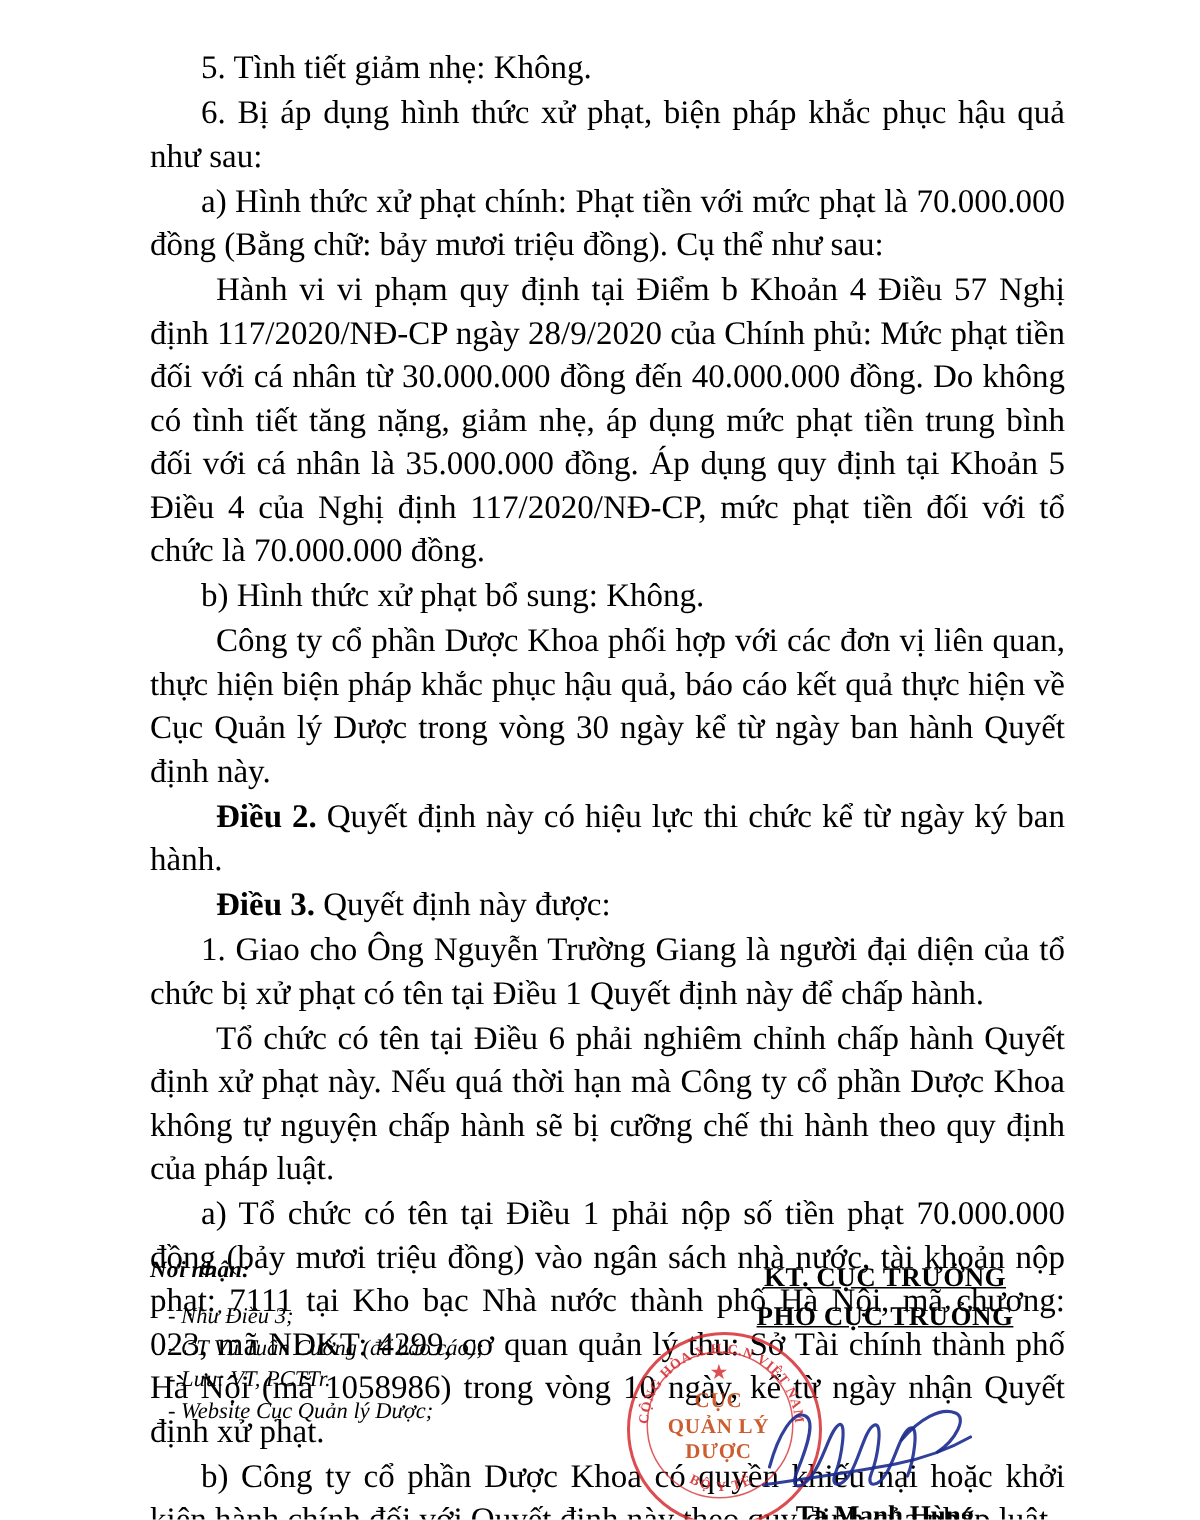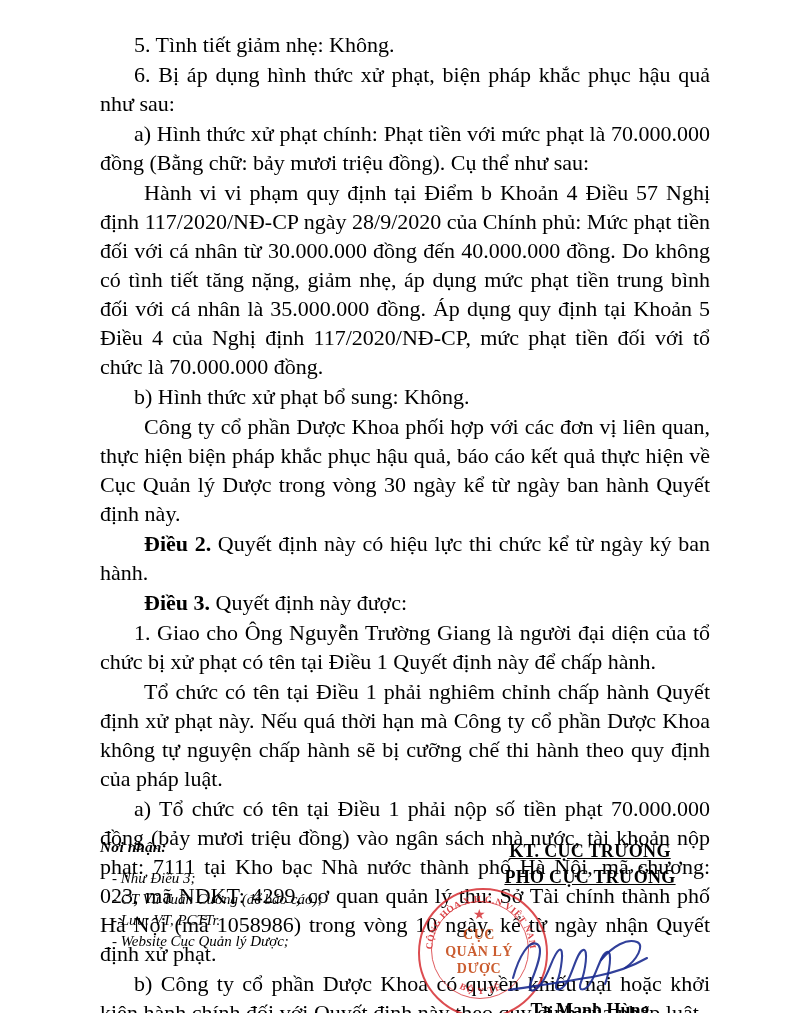--- a/index.html
+++ b/index.html
@@ -192,21 +192,21 @@
   <div class="content">
     <p class="indent">5. Tình tiết giảm nhẹ: Không.</p>
     <p class="indent">6. Bị áp dụng hình thức xử phạt, biện pháp khắc phục hậu quả như sau:</p>
     <p class="indent">a) Hình thức xử phạt chính: Phạt tiền với mức phạt là 70.000.000 đồng (Bằng chữ: bảy mươi triệu đồng). Cụ thể như sau:</p>
     <p class="indent2">Hành vi vi phạm quy định tại Điểm b Khoản 4 Điều 57 Nghị định 117/2020/NĐ-CP ngày 28/9/2020 của Chính phủ: Mức phạt tiền đối với cá nhân từ 30.000.000 đồng đến 40.000.000 đồng. Do không có tình tiết tăng nặng, giảm nhẹ, áp dụng mức phạt tiền trung bình đối với cá nhân là 35.000.000 đồng. Áp dụng quy định tại Khoản 5 Điều 4 của Nghị định 117/2020/NĐ-CP, mức phạt tiền đối với tổ chức là 70.000.000 đồng.</p>
     <p class="indent">b) Hình thức xử phạt bổ sung: Không.</p>
     <p class="indent2">Công ty cổ phần Dược Khoa phối hợp với các đơn vị liên quan, thực hiện biện pháp khắc phục hậu quả, báo cáo kết quả thực hiện về Cục Quản lý Dược trong vòng 30 ngày kể từ ngày ban hành Quyết định này.</p>
     <p class="indent2"><span class="art">Điều 2.</span><span> Quyết định này có hiệu lực thi chức kể từ ngày ký ban hành.</span></p>
     <p class="indent2"><span class="art">Điều 3.</span><span> Quyết định này được:</span></p>
     <p class="indent">1. Giao cho Ông Nguyễn Trường Giang là người đại diện của tổ chức bị xử phạt có tên tại Điều 1 Quyết định này để chấp hành.</p>
-    <p class="indent2">Tổ chức có tên tại Điều 1 phải nghiêm chỉnh chấp hành Quyết định xử phạt này. Nếu quá thời hạn mà Công ty cổ phần Dược Khoa không tự nguyện chấp hành sẽ bị cưỡng chế thi hành theo quy định của pháp luật.</p>
+    <p class="indent2">Tổ chức có tên tại Điều 6 phải nghiêm chỉnh chấp hành Quyết định xử phạt này. Nếu quá thời hạn mà Công ty cổ phần Dược Khoa không tự nguyện chấp hành sẽ bị cưỡng chế thi hành theo quy định của pháp luật.</p>
     <p class="indent">a) Tổ chức có tên tại Điều 1 phải nộp số tiền phạt 70.000.000 đồng (bảy mươi triệu đồng) vào ngân sách nhà nước, tài khoản nộp phạt: 7111 tại Kho bạc Nhà nước thành phố Hà Nội, mã chương: 023, mã NDKT: 4299, cơ quan quản lý thu: Sở Tài chính thành phố Hà Nội (mã 1058986) trong vòng 10 ngày, kể từ ngày nhận Quyết định xử phạt.</p>
     <p class="indent">b) Công ty cổ phần Dược Khoa có quyền khiếu nại hoặc khởi kiện hành chính đối với Quyết định này theo quy định của pháp luật.</p>
     <p class="indent">2. Gửi cho Kho bạc Nhà nước Hà Nội để thu tiền phạt;</p>
     <p class="indent">3. Gửi cho Phòng Pháp chế - Thanh tra, Cục Quản lý Dược để tổ chức thực hiện Quyết định này.</p>
   </div>
 
   <div class="footer">
 
     <div class="recipients">
       <div class="title">Nơi nhận:</div>

